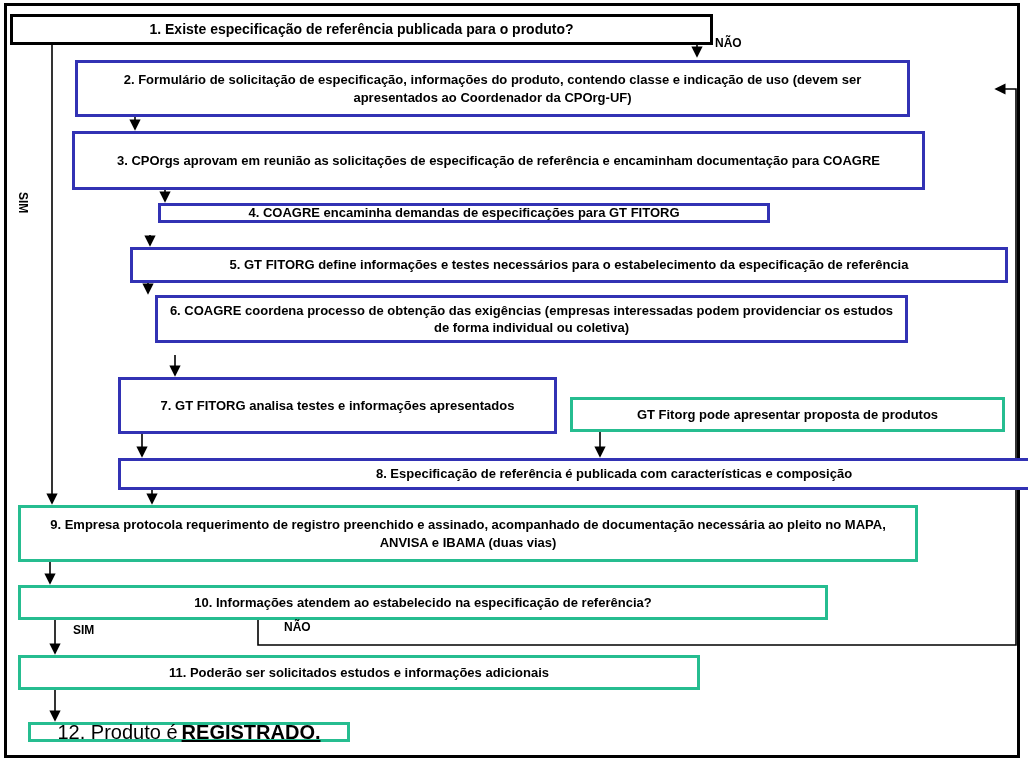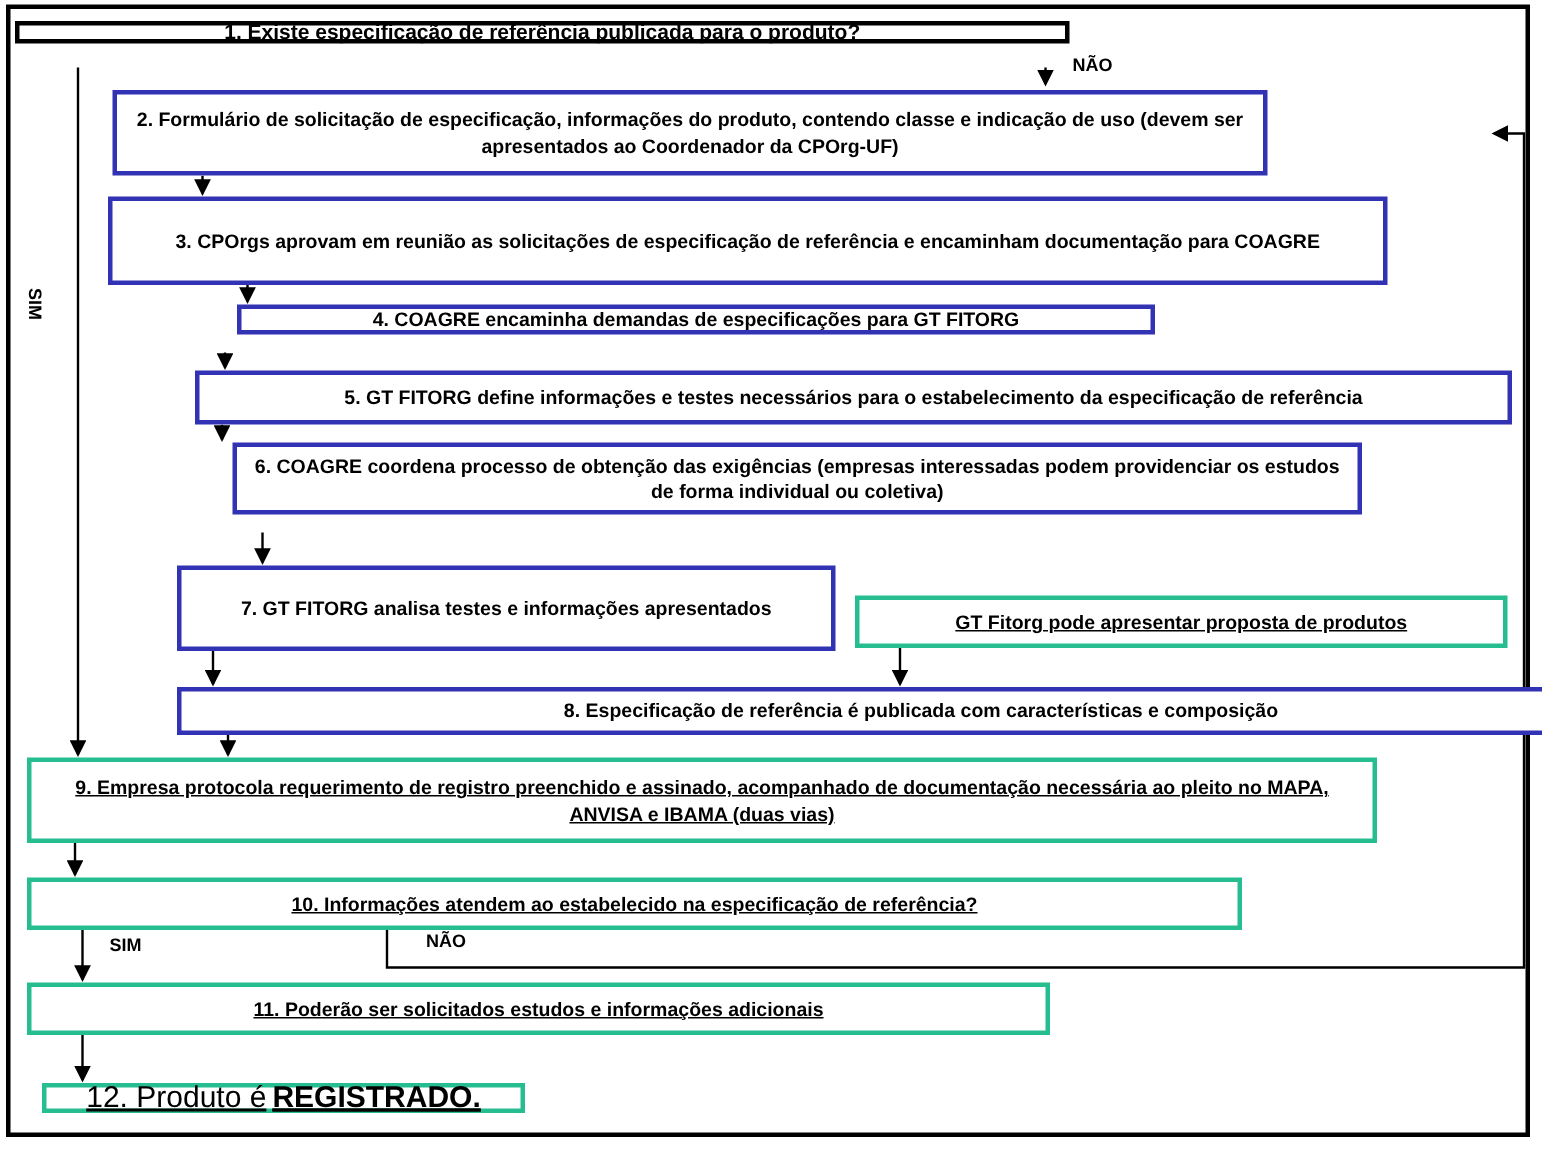--- a/index.html
+++ b/index.html
@@ -16,24 +16,24 @@
     border:3px solid #000;box-sizing:border-box;
   }
   .box{
     position:absolute;box-sizing:border-box;
     display:flex;align-items:center;justify-content:center;
     text-align:center;font-weight:bold;font-size:13px;line-height:1.32;
     padding:1px 10px;background:#fff;
   }
   .black{border:3px solid #000;}
   .blue{border:3px solid var(--blue,#3232b4);}
-  .green{border:3px solid var(--green,#26bd90);text-decoration:underline;}
+  .green{border:3px solid var(--green,#26bd90);}
 
-  .b1 {left:10px;  top:14px;  width:703px; height:15px; font-size:14px;}
-  .b2 {left:75px;  top:60px;  width:770px; height:57px;}
+  .b1 {left:10px;  top:14px;  width:703px; height:31px; font-size:14px;}
+  .b2 {left:75px;  top:60px;  width:835px; height:57px;}
   .b3 {left:72px;  top:131px; width:853px; height:59px;}
   .b4 {left:158px; top:203px; width:612px; height:20px;}
   .b5 {left:130px; top:247px; width:878px; height:36px;}
   .b6 {left:155px; top:295px; width:753px; height:48px;}
   .b7 {left:118px; top:377px; width:439px; height:57px;}
   .side{left:570px;top:397px; width:435px; height:35px;}
   .b8 {left:118px; top:458px; width:992px; height:32px;}
   .b9 {left:18px;  top:505px; width:900px; height:57px;}
   .b10{left:18px;  top:585px; width:810px; height:35px;}
   .b11{left:18px;  top:655px; width:682px; height:35px;}

